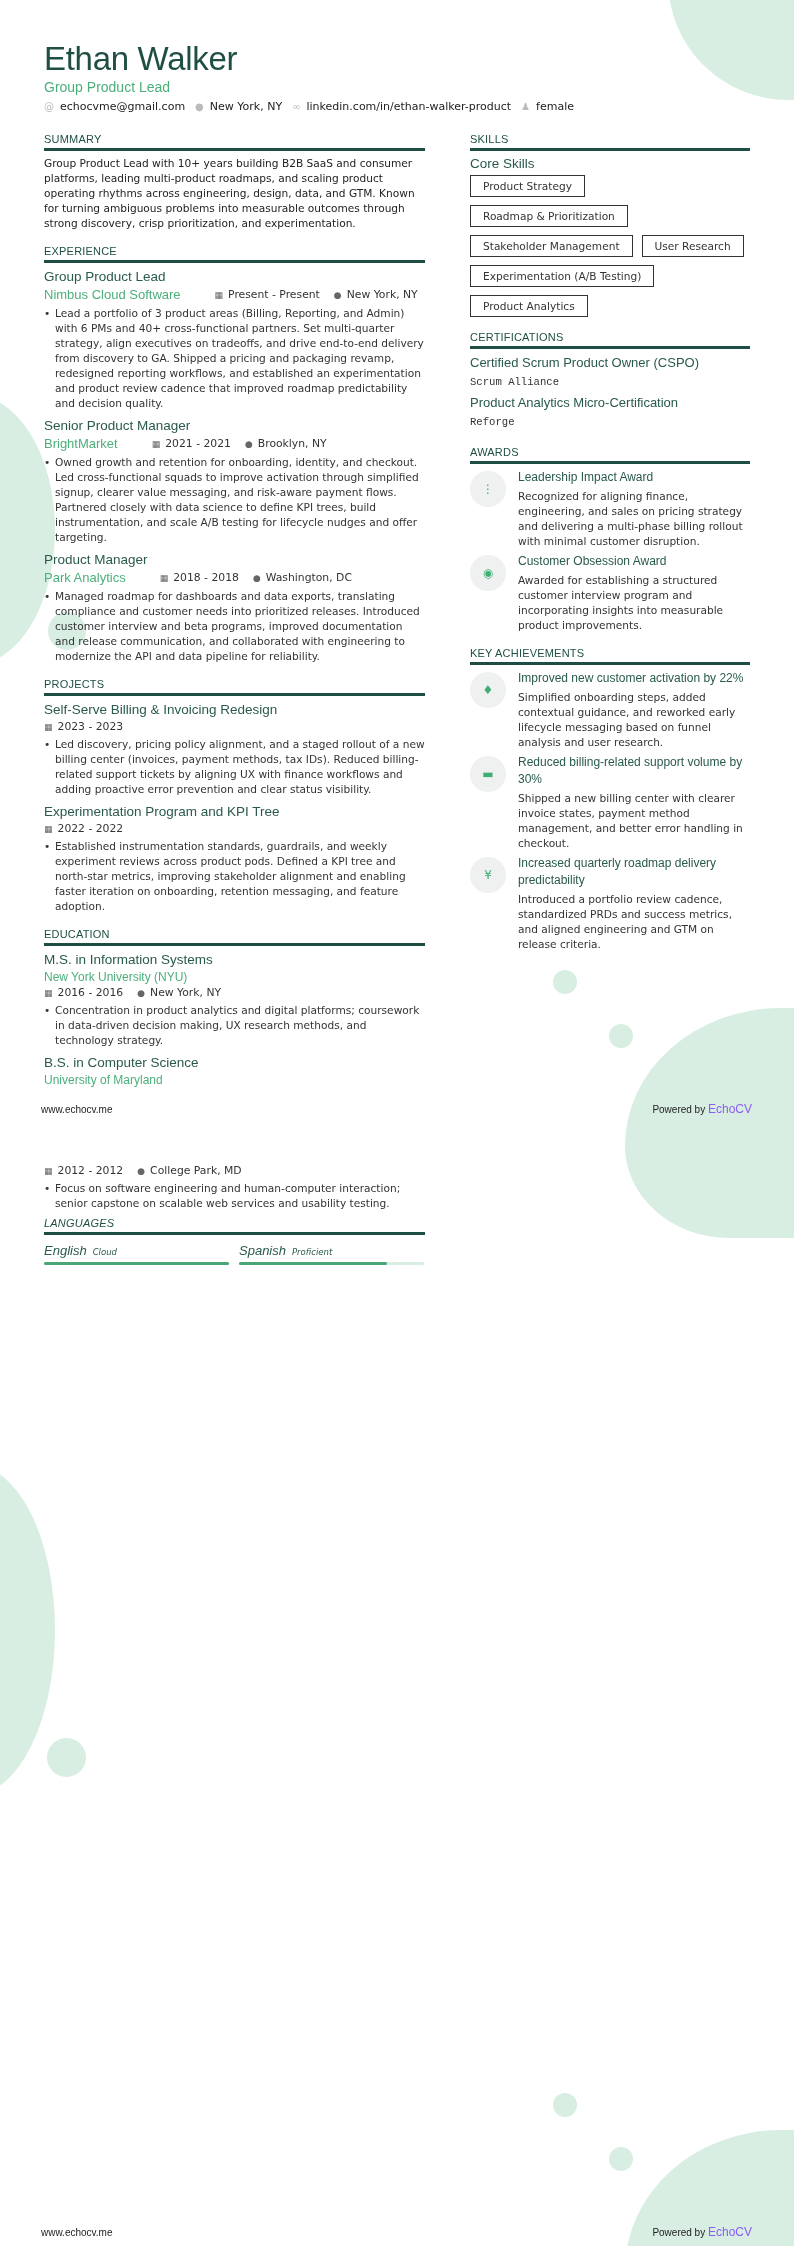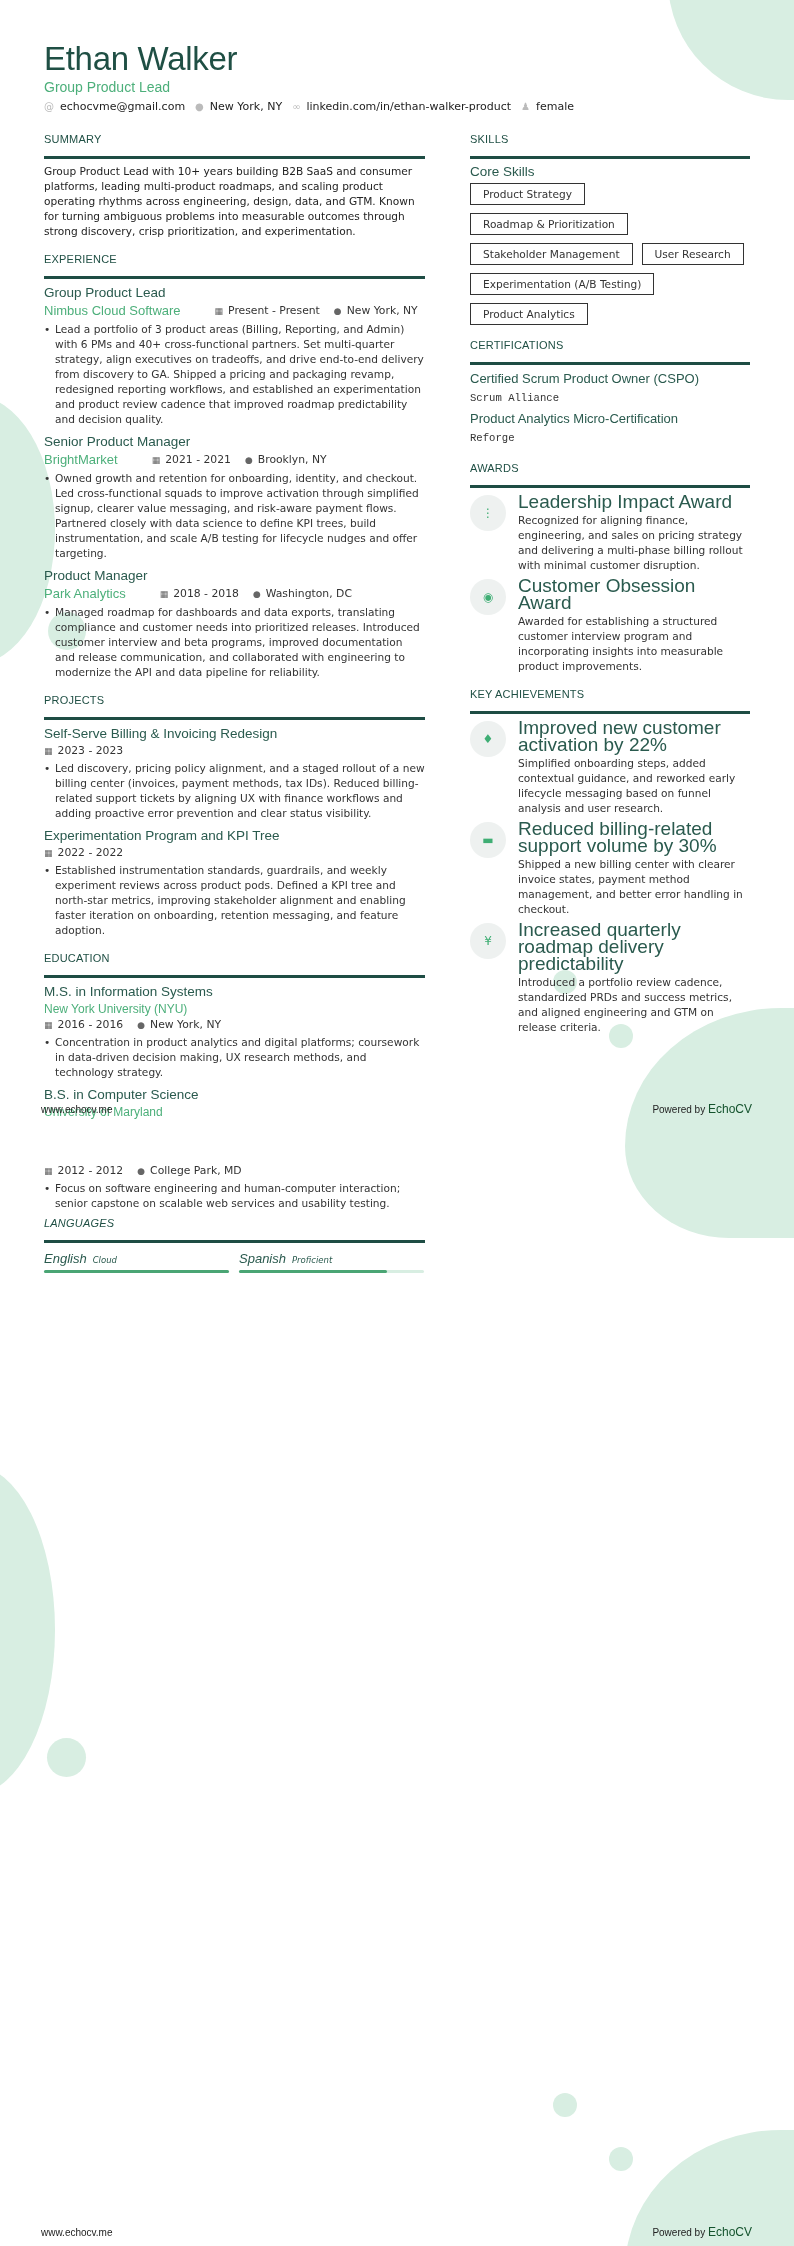--- a/index.html
+++ b/index.html
@@ -8,21 +8,21 @@
   .deco { position: absolute; background: #d8eee2; pointer-events: none; }
   .name { position: absolute; left: 44px; top: 40px; font-size: 33px; color: #1f4f44; font-family: "Liberation Sans", sans-serif; letter-spacing: -0.3px; text-align: center; }
   .role { position: absolute; left: 44px; top: 79px; font-size: 14px; color: #4caf7a; font-family: "Liberation Sans", sans-serif; }
   .contacts { position: absolute; left: 44px; top: 100px; font-size: 11px; color: #222; display: flex; gap: 10px; align-items: center; }
   .contacts .ci { display: inline-flex; align-items: center; gap: 6px; }
   .contacts .ico { color: #bbb; font-size: 10px; }
 
   .col-left { position: absolute; left: 44px; top: 133px; width: 381px; }
   .col-right { position: absolute; left: 470px; top: 133px; width: 280px; }
 
-  .sec-h { font-family: "Liberation Sans", sans-serif; font-size: 11px; color: #1f4f44; letter-spacing: 0.2px; padding-bottom: 11px; border-bottom: 3px solid #1e4d44; margin-bottom: 5px; }
+  .sec-h { font-family: "Liberation Sans", sans-serif; font-size: 11px; color: #1f4f44; letter-spacing: 0.2px; padding-bottom: 3px; border-bottom: 3px solid #1e4d44; margin-bottom: 5px; }
   .sec { margin-bottom: 14px; }
   .p { font-size: 10.6px; line-height: 15px; color: #222; }
   .ent-title { font-family: "Liberation Sans", sans-serif; font-size: 13.5px; color: #2a5a4e; line-height: 18px; }
   .ent-sub { font-family: "Liberation Sans", sans-serif; font-size: 13px; color: #4caf7a; line-height: 18px; }
   .meta { display: flex; align-items: center; gap: 14px; font-size: 10.8px; color: #333; line-height: 16px; }
   .meta .m { display: inline-flex; align-items: center; gap: 5px; }
   .meta .ic { color: #666; font-size: 9px; }
   .row-sub { display: flex; align-items: center; gap: 34px; }
   ul.b { list-style: none; margin: 2px 0 6px 0; }
   ul.b li { position: relative; padding-left: 11px; font-size: 10.6px; line-height: 15px; color: #333; }
@@ -30,33 +30,33 @@
 
   .skill-sub { font-family: "Liberation Sans", sans-serif; font-size: 13.5px; color: #2a5a4e; margin-bottom: 4px; }
   .tags { display: flex; flex-wrap: wrap; gap: 8px 9px; align-items: center; }
   .tag { border: 1px solid #333; padding: 4px 12px; font-size: 10.6px; color: #333; }
 
   .cert-t { font-family: "Liberation Sans", sans-serif; font-size: 13px; color: #2a5a4e; line-height: 18px; }
   .cert-s { font-size: 10.6px; color: #333; line-height: 20px; margin-bottom: 2px; font-family: Liberation Mono, monospace; }
 
   .award { display: flex; gap: 12px; margin-bottom: 4px; }
   .award .ib { flex: 0 0 36px; width: 36px; height: 36px; border-radius: 50%; background: #eef1f0; display: flex; align-items: center; justify-content: center; color: #3fae74; font-size: 12px; margin-top: 2px; }
-  .award .at { font-family: "Liberation Sans", sans-serif; font-size: 19px; color: #2a5a4e; line-height: 17px; margin-bottom: 3px; }
+  .award .at { font-family: "Liberation Sans", sans-serif; font-size: 12px; color: #2a5a4e; line-height: 17px; margin-bottom: 3px; }
   .award .ad { font-size: 10.6px; line-height: 15px; color: #333; }
 
   .lang-row { display: flex; gap: 10px; }
   .lang { width: 185px; }
   .lang .ln { font-family: "Liberation Sans", sans-serif; font-size: 13px; color: #2a5a4e; }
   .lang .ll { font-size: 8.5px; color: #2a5a4e; margin-left: 6px; }
   .bar { height: 3px; background: #d8eee2; margin-top: 3px; border-radius: 2px; }
   .bar .fill { height: 3px; background: #4aa574; border-radius: 2px; }
 
   .foot-l { position: absolute; left: 41px; font-size: 10px; color: #222; font-family: "Liberation Sans", sans-serif; }
   .foot-r { position: absolute; right: 42px; font-size: 10px; color: #222; font-family: "Liberation Sans", sans-serif; }
-  .foot-r .brand { font-size: 12px; color: #14532d; }
+  .foot-r .brand { font-size: 12px; color: #8b5cf6; }
 </style>
 </head>
 <body>
 
 <div class="deco" style="left:668px; top:-40px; width:220px; height:140px; border-radius: 0 0 80px 120px;"></div>
 <div class="deco" style="left:-110px; top:395px; width:165px; height:270px; border-radius:50%;"></div>
 <div class="deco" style="left:48px; top:612px; width:38px; height:38px; border-radius:50%;"></div>
 <div class="deco" style="left:553px; top:970px; width:24px; height:24px; border-radius:50%;"></div>
 <div class="deco" style="left:609px; top:1024px; width:24px; height:24px; border-radius:50%;"></div>
 <div class="deco" style="left:625px; top:1008px; width:260px; height:230px; border-radius: 60% 0 0 40% / 60% 0 0 40%;"></div>

